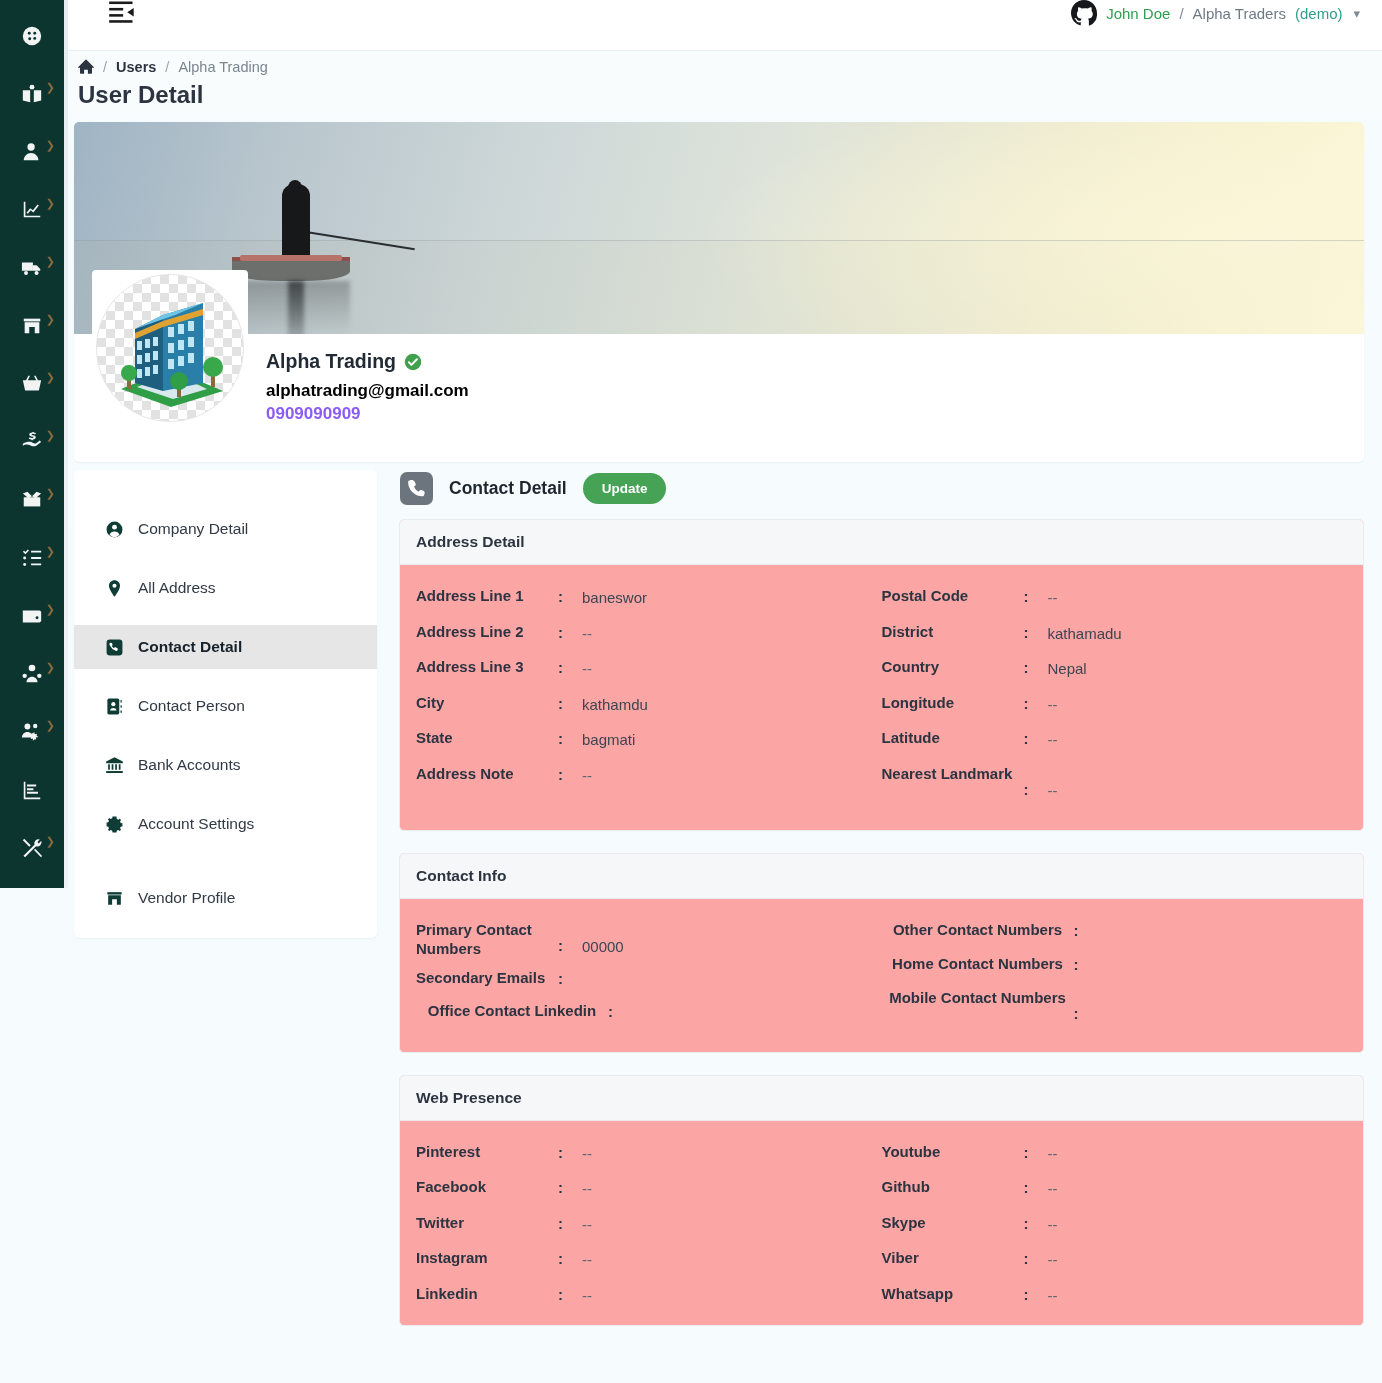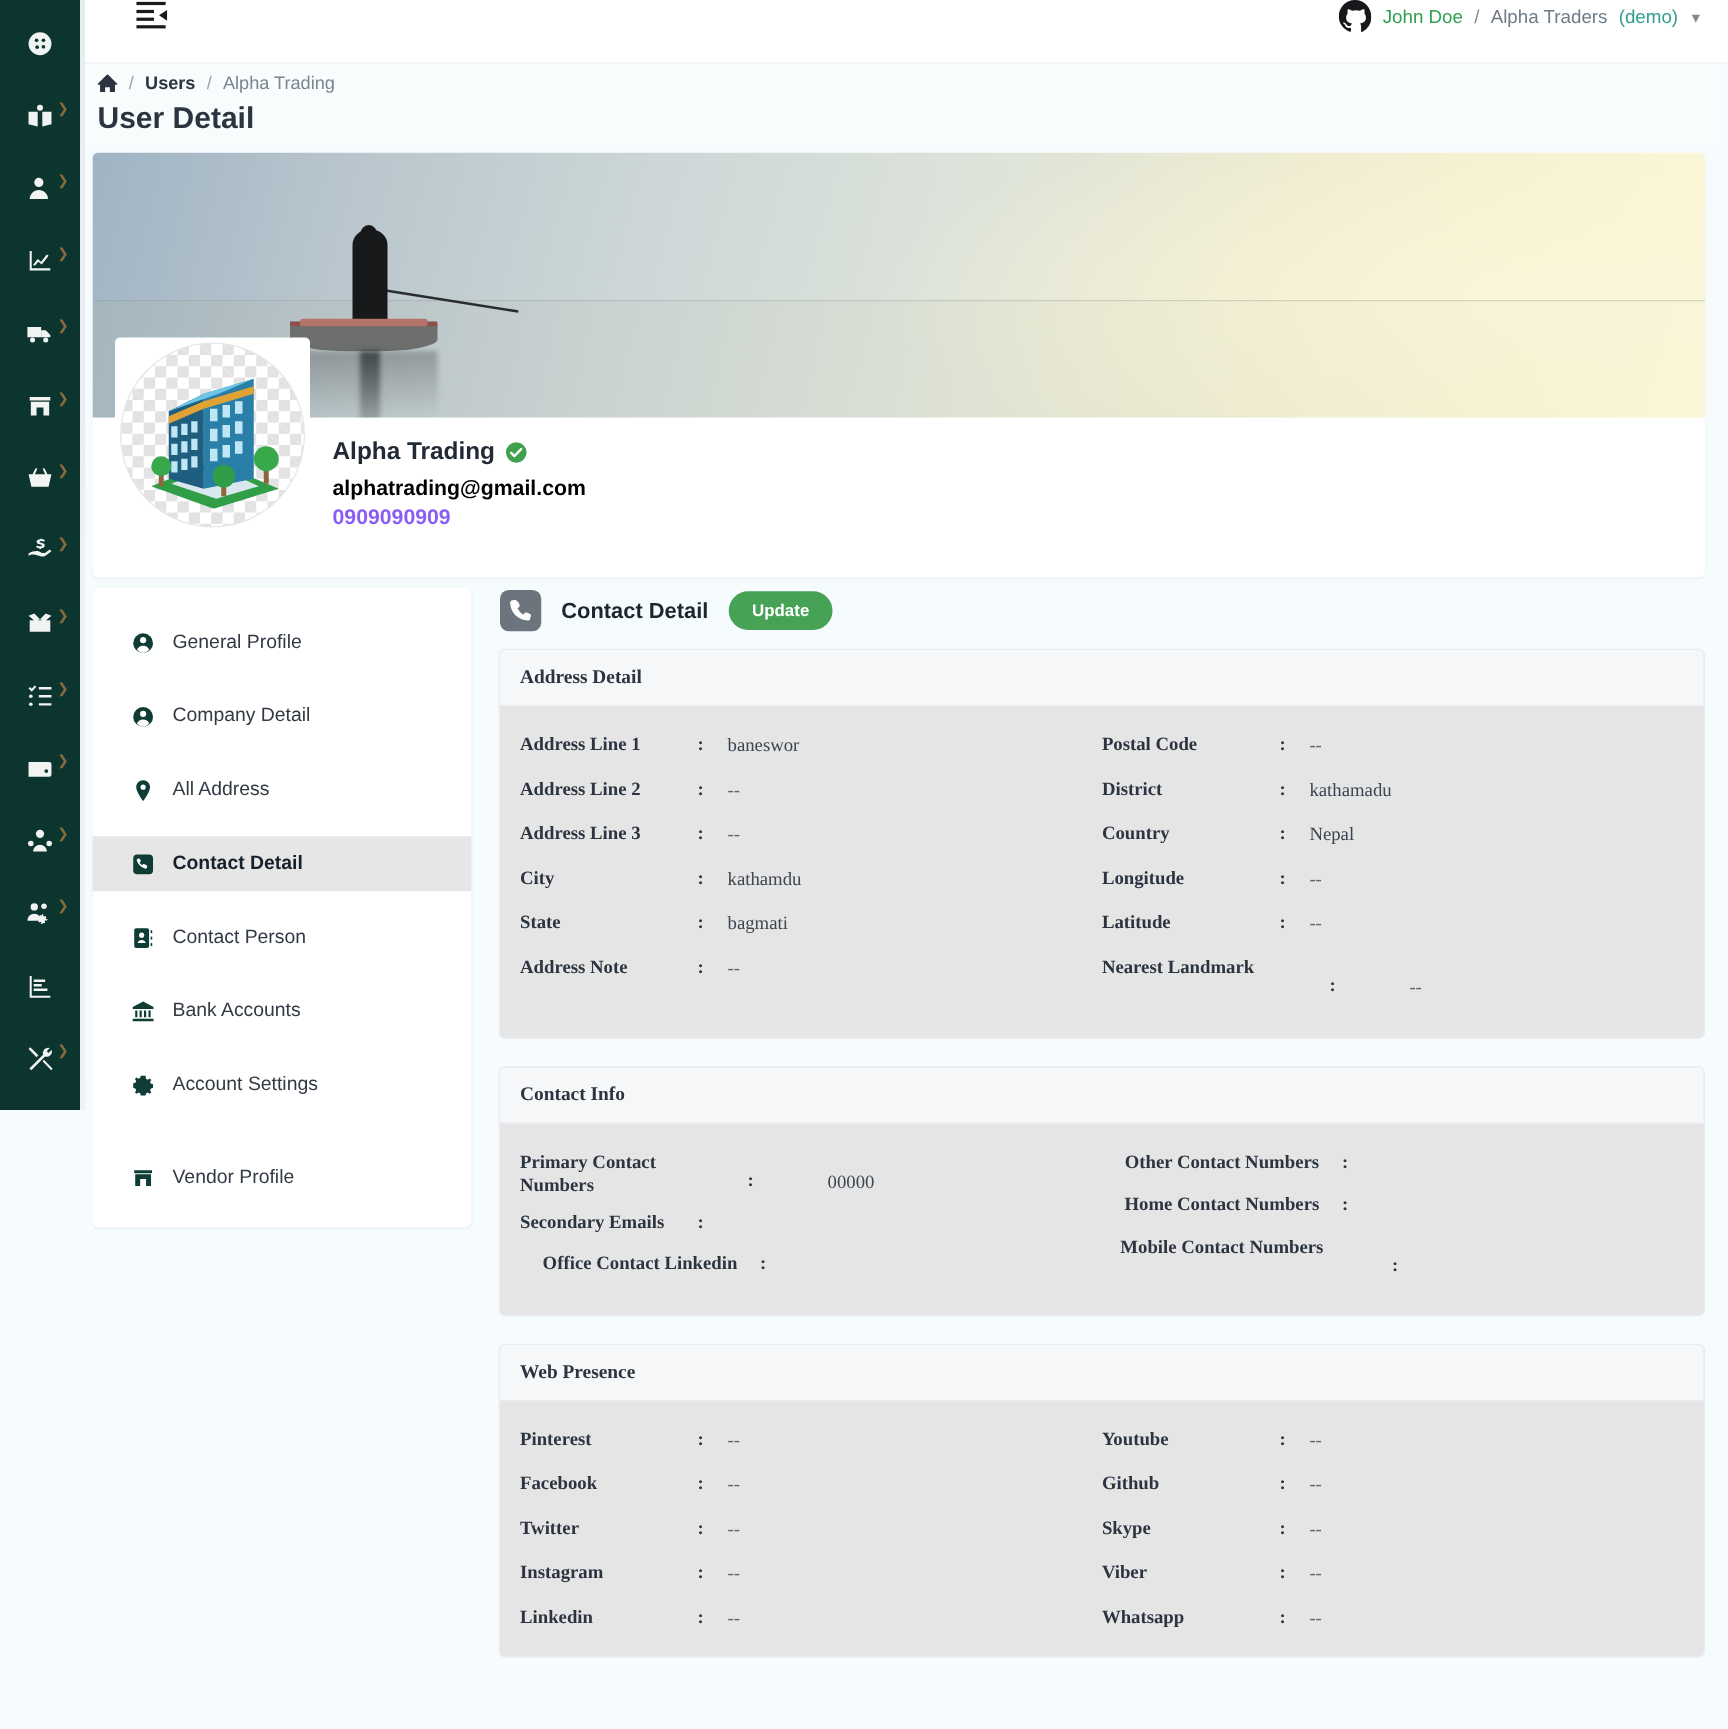--- a/index.html
+++ b/index.html
@@ -166,40 +166,40 @@
   }
   #phone-badge svg { width:17px; height:17px; fill:#fff; }
   #content-title { font-size:17.5px; font-weight:bold; color:#1d252e; }
   #update-btn {
     background:#46a355; color:#fff; border:none; border-radius:16px;
     font-family:"Liberation Sans", sans-serif;
     font-size:13.5px; font-weight:bold; padding:8px 19px; cursor:pointer;
   }
 
   .panel {
-    background:#e5e5e5; border:1px solid #e9ecef; border-radius:5px;
-    margin-bottom:22px; overflow:hidden;font-family:Liberation Serif, serif;
+    background:#fca5a5; border:1px solid #e9ecef; border-radius:5px;
+    margin-bottom:22px; overflow:hidden;
   }
   .panel-head {
     background:#f6f7f8; border-bottom:1px solid #e9ecef;
     padding:13px 16px; font-size:15.5px; font-weight:bold; color:#2b3440;
   }
   .panel-body { padding:22px 16px 20px 16px; display:flex; }
   .col { width:50%; }
   .field { display:flex; align-items:flex-start; margin-bottom:15px; }
   .field:last-child { margin-bottom:0; }
   .fl {
     width:142px; flex:none; font-size:15px; font-weight:bold; color:#2b3440;
     line-height:1.25; word-break:break-word;
   }
   .fl.wide { width:192px;text-align:center; }
   .fc { width:24px; flex:none; font-size:15px; font-weight:bold; color:#2b3440; text-align:left; padding-top:1px; }
   .fv { font-size:15px; color:#3c4650; line-height:1.3; padding-top:1px; }
   .fv.dim { color:#5b656f; }
-  .field.tall { margin-bottom:10px;gap:40px; }
+  .field.tall { margin-bottom:10px; }
   .field.tall .fc { padding-top:16px; }
   .field.tall .fv { padding-top:16px; }
 </style>
 </head>
 <body>
 
 <div id="icon-rail">
     <div class="rail-item">
       <span><svg viewBox="0 0 24 24" aria-hidden="true">
           <circle cx="12" cy="12" r="10"></circle>
@@ -422,30 +422,20 @@
           <path d="M6.6 12.4l3.3 3.4 7.3-7.5" stroke="#fff" stroke-width="2.6" fill="none" stroke-linecap="round" stroke-linejoin="round"></path>
         </svg>
       </span>
     </div>
     <div class="em">alphatrading@gmail.com</div>
     <div class="ph">0909090909</div>
   </div>
 </div>
 
 <div id="subnav">
-    <div class="nav-row">
-      <span style="display: flex;">
-        <svg viewBox="0 0 24 24" aria-hidden="true">
-          <circle cx="12" cy="12" r="10"></circle>
-          <circle cx="12" cy="9" r="3.1" fill="#fff"></circle>
-          <path d="M5.8 18.6c1-2.6 3.4-4 6.2-4s5.2 1.4 6.2 4A9.8 9.8 0 0 1 12 22a9.8 9.8 0 0 1-6.2-3.4z" fill="#fff"></path>
-        </svg>
-      </span>
-      <span>General Profile</span>
-    </div>
     <div class="nav-gap"></div>
     <div class="nav-row">
       <span style="display: flex;">
         <svg viewBox="0 0 24 24" aria-hidden="true">
           <circle cx="12" cy="12" r="10"></circle>
           <circle cx="12" cy="9" r="3.1" fill="#fff"></circle>
           <path d="M5.8 18.6c1-2.6 3.4-4 6.2-4s5.2 1.4 6.2 4A9.8 9.8 0 0 1 12 22a9.8 9.8 0 0 1-6.2-3.4z" fill="#fff"></path>
         </svg>
       </span>
       <span>Company Detail</span>

